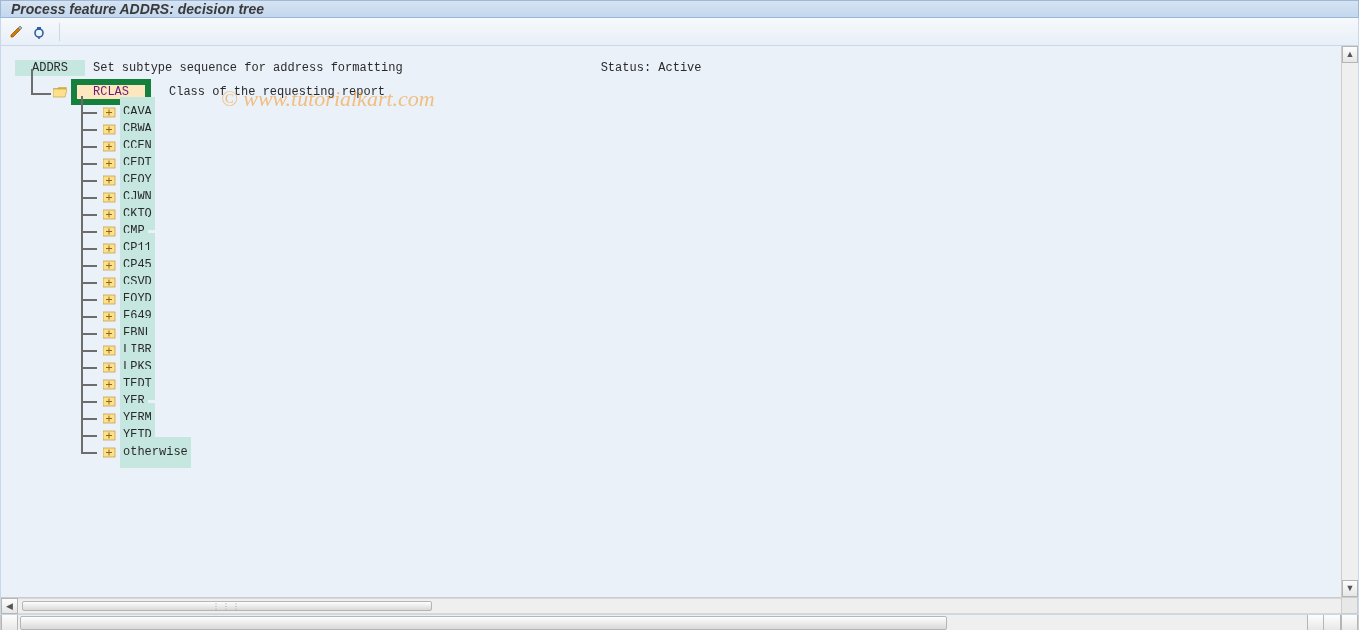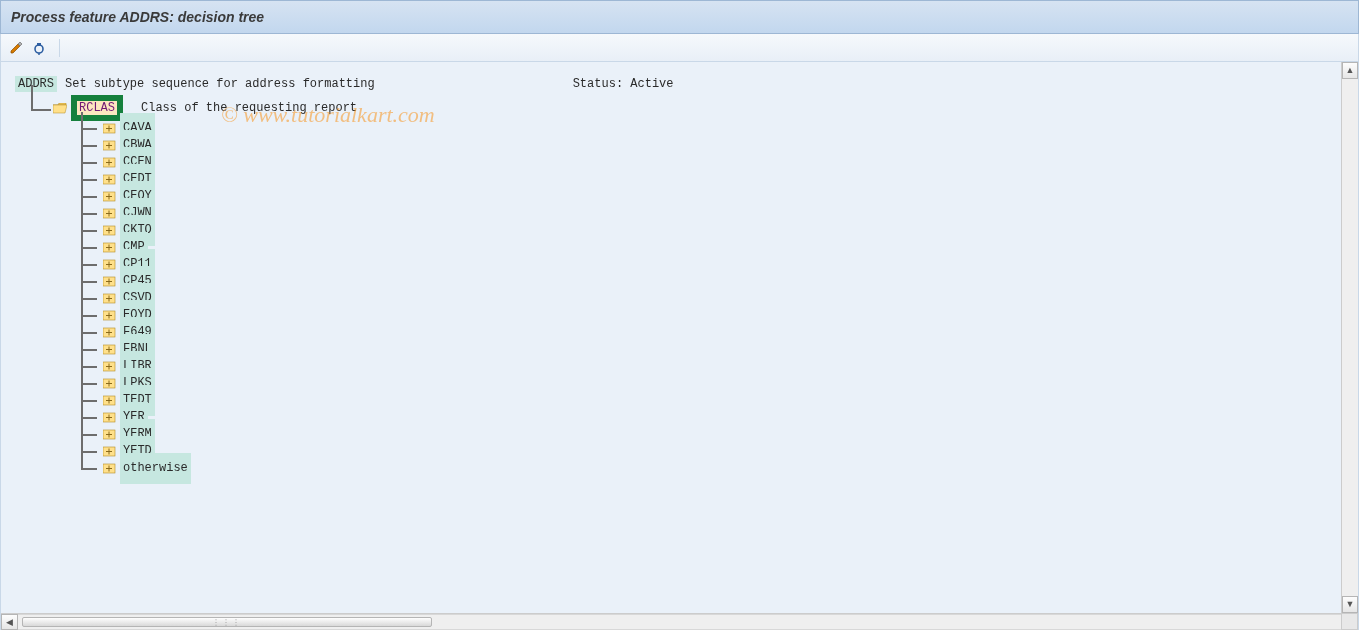--- a/index.html
+++ b/index.html
@@ -1,21 +1,21 @@
 <!DOCTYPE html>
 <html><head>
   <meta charset="utf-8">
   <style>
     * { box-sizing: border-box; margin: 0; padding: 0; }
     body { font-family: Arial, Helvetica, sans-serif; font-size: 12px; background: #f2f2f2; width: 1359px; height: 630px; overflow: hidden; position: relative; }
 
     .title-bar {
       background: linear-gradient(#d6e3f2, #c2d7ee);
       border: 1px solid #9db7d4;
-      padding: 8px 10px;
+      padding: 0 10px;
       font-weight: bold;
       font-style: italic;
       font-size: 14px;
       color: #3a3a3a;
     }
     .toolbar {
       background: linear-gradient(#f6f9fc, #e8eff7);
       border: 1px solid #c9d8e8;
       border-top: none;
       padding: 4px 6px;
@@ -51,21 +51,21 @@
       font-family: Georgia, serif;
       font-style: italic;
       font-size: 22px;
       color: rgba(247,148,29,0.55);
       pointer-events: none;
     }
 
     .header-line { display: flex; align-items: center; gap: 8px; }
     .feature-code, .attr-code {
       background: #c6e7e0;
-      padding: 0 2px;
+      padding: 0 16px;
       border: 1px solid #c6e7e0;
     }
     .attr-code { color: #701a75; background: #fce7c0; border: 6px solid #15803d; }
     .status-block { margin-left: 190px; }
 
     .tree-l1 { margin-left: 2px; margin-top: 4px; }
     .l1-row { display: flex; align-items: center; height: 24px; }
     .elbow { position: relative; width: 36px; height: 18px; }
     .elbow::before {
       content: ""; position: absolute; left: 14px; top: -14px; width: 2px; height: 24px; background: #6d6d6d;

